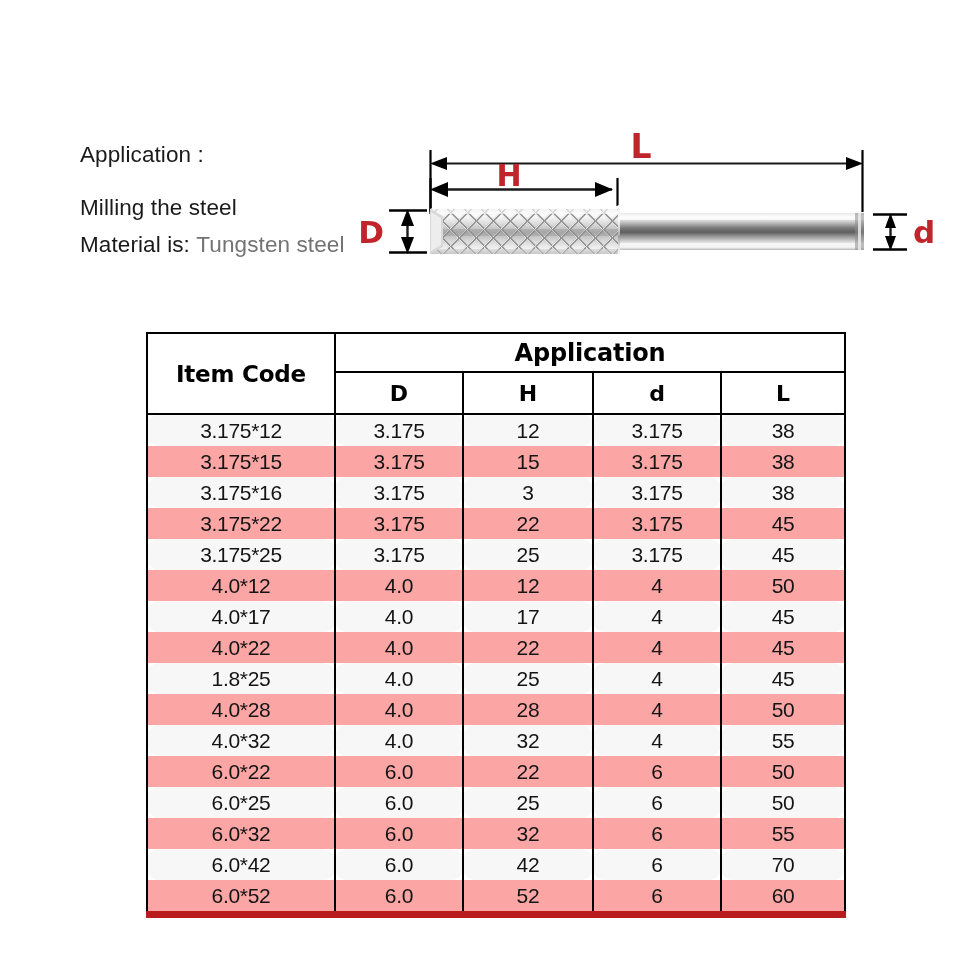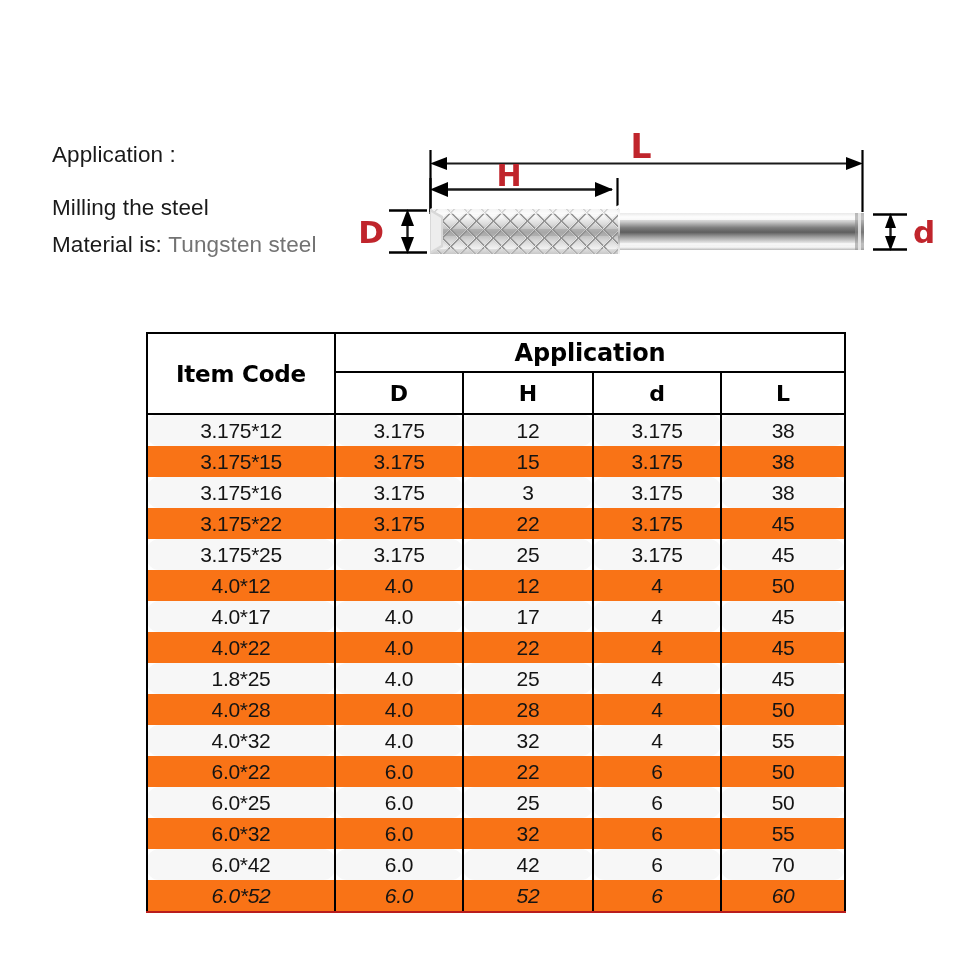--- a/index.html
+++ b/index.html
@@ -13,21 +13,21 @@
     position: relative;
     overflow: hidden;
     font-family: "Liberation Sans", sans-serif;
     color: #1a1a1a;
     -webkit-font-smoothing: antialiased;
   }
 
   
   .app-block {
     position: absolute;
-    left: 52px;
+    left: 80px;
     top: 136px;
     width: 330px;
   }
   .app-line {
     font-size: 22.5px;
     line-height: 37px;
     white-space: nowrap;
     color: #1a1a1a;
     letter-spacing: 0.1px;
   }
@@ -88,22 +88,22 @@
     font-weight: normal;
     font-size: 21px;
     height: 31px;
     line-height: 31px;
     color: #141414;
     border-left: 2px solid #000;
     border-right: 2px solid #000;
     letter-spacing: -0.3px;
   }
   table.spec tbody tr.odd td { background: #f7f7f7; border-radius: 12px; }
-  table.spec tbody tr.even td { background: #f97316; }
-  table.spec tbody tr:last-child td { border-bottom: 2px solid #b91c1c; font-style: italic; }
+  table.spec tbody tr.even td { background: #fca5a5; }
+  table.spec tbody tr:last-child td { border-bottom: 7px solid #b91c1c; }
 
   
   col.c0 { width: 188px; }
   col.c1 { width: 128px; }
   col.c2 { width: 130px; }
   col.c3 { width: 128px; }
   col.c4 { width: 124px; }
 </style>
 </head>
 <body>

